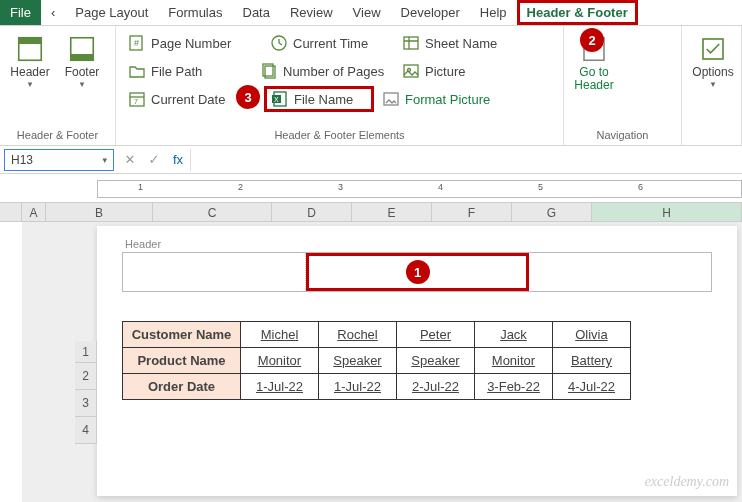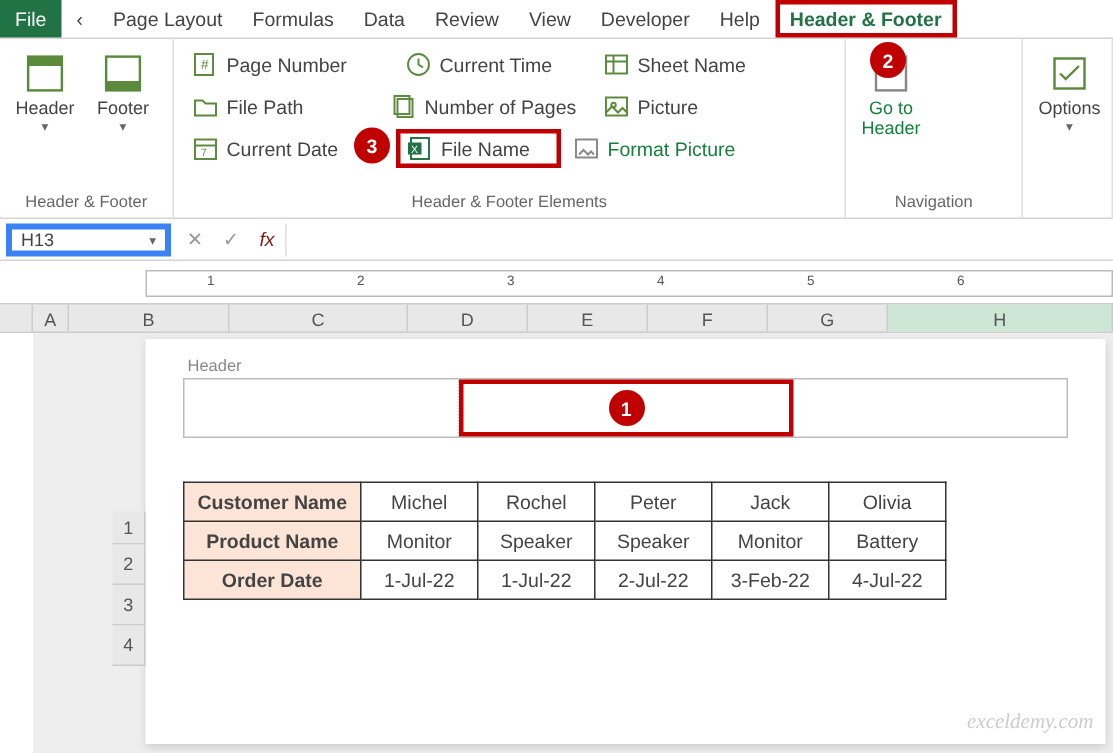--- a/index.html
+++ b/index.html
@@ -23,23 +23,23 @@
 
 .small-btns { display: flex; flex-direction: column; gap: 2px; flex: 1; }
 .small-row { display: flex; gap: 2px; }
 .small-btn { display: flex; align-items: center; gap: 5px; padding: 2px 6px; height: 26px; cursor: pointer; font-size: 13px; }
 .small-btn .ico { width: 18px; height: 18px; display: flex; align-items: center; justify-content: center; }
 .disabled { color: #15803d; }
 .hl-red { border: 3px solid #c00000; }
 
 
 .fbar { display: flex; align-items: center; background: #fff; border-bottom: 1px solid #d4d4d4; height: 28px; }
-.namebox { width: 110px; border: 4px solid #3b82f6; margin: 3px 4px; height: 22px; display: flex; align-items: center; padding: 0 6px; font-size: 12px; justify-content: space-between; }
+.namebox { width: 110px; border: 1px solid #3b82f6; margin: 3px 4px; height: 22px; display: flex; align-items: center; padding: 0 6px; font-size: 12px; justify-content: space-between; }
 .fbar-btn { width: 24px; height: 22px; display: flex; align-items: center; justify-content: center; color: #999; }
-.fbar-btn.fx { color: #7f1d1d; font-style: italic; }
+.fbar-btn.fx { color: #0369a1; }
 
 
 .sheet { background: #fff; position: relative; height: 328px; overflow: hidden; }
 .ruler-h { position: absolute; left: 97px; top: 6px; right: 0; height: 18px; background: #fff; border: 1px solid #bbb; }
 .ruler-h .tick-num { font-size: 9px; color: #555; position: absolute; top: 1px; }
 .col-headers { position: absolute; left: 0; right: 0; top: 28px; height: 20px; display: flex; background: #e8e8e8; border-top: 1px solid #ccc; border-bottom: 1px solid #ccc; }
 .rowgutter { width: 22px; border-right: 1px solid #ccc; background: #e8e8e8; }
 .colh { border-right: 1px solid #ccc; text-align: center; font-size: 12px; color: #555; line-height: 20px; }
 .colh.sel { background: #cde6d6; }
 .page-area { position: absolute; left: 22px; top: 48px; right: 0; bottom: 0; background: #eee; }
@@ -51,21 +51,21 @@
 .header-label { position: absolute; left: 28px; top: 12px; font-size: 11px; color: #888; }
 .header-box { position: absolute; left: 25px; top: 26px; right: 25px; height: 40px; border: 1px solid #bbb; display: flex; }
 .header-seg { flex: 1; border-right: 1px dotted #ccc; }
 .header-seg:last-child { border-right: none; }
 .header-center { border: 3px solid #c00000; flex: 1.2; }
 
 
 .data-table { position: absolute; left: 25px; top: 95px; border-collapse: collapse; }
 .data-table td, .data-table th { border: 1.5px solid #333; padding: 3px 8px; font-size: 13px; text-align: center; height: 26px; }
 .data-table th { background: #fce4d6; font-weight: 700; text-align: center; width: 118px; }
-.data-table td { width: 78px; }
+.data-table td { width: 78px; text-decoration: underline; }
 
 
 .step { position: absolute; width: 24px; height: 24px; background: #c00000; color: #fff; border-radius: 50%; font-weight: 700; display: flex; align-items: center; justify-content: center; font-size: 13px; z-index: 50; }
 
 
 .wm { position: absolute; right: 8px; bottom: 6px; font-size: 14px; color: #ccc; font-style: italic; font-family: Georgia, serif; }
 
 
 svg { stroke: #5b8a3c; stroke-width: 1.3; fill: none; }
 .gray svg { stroke: #888; }

